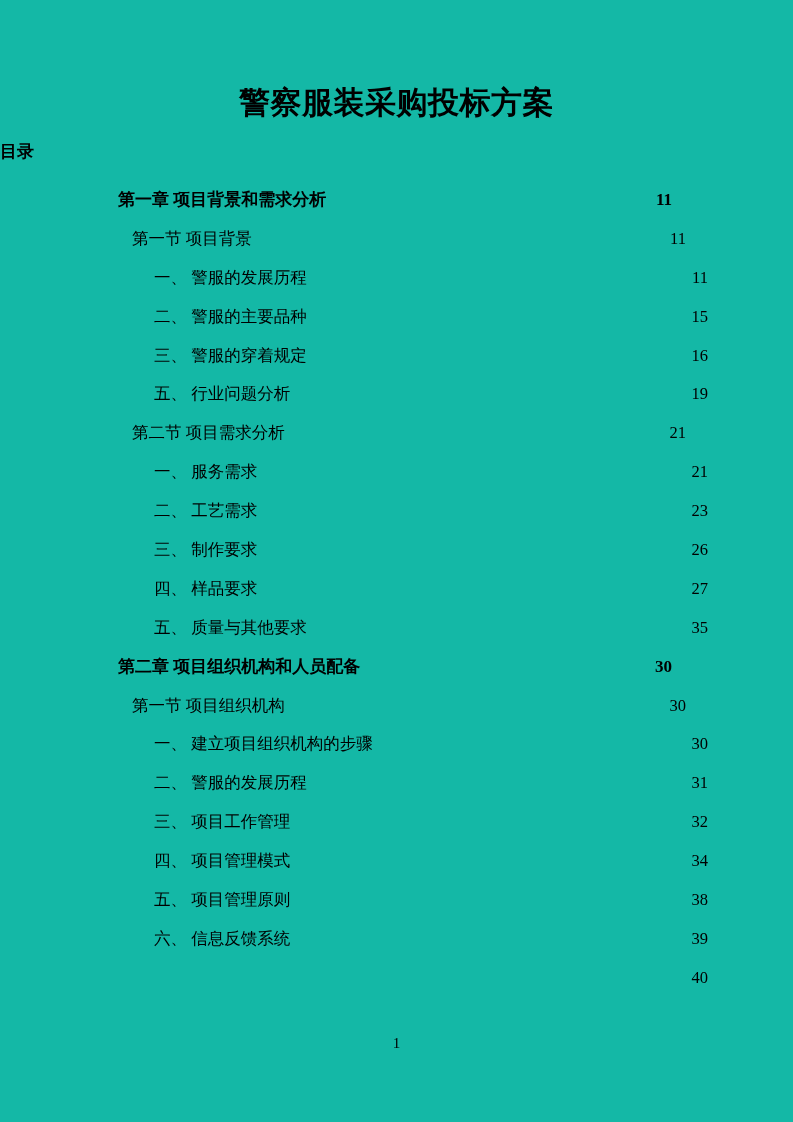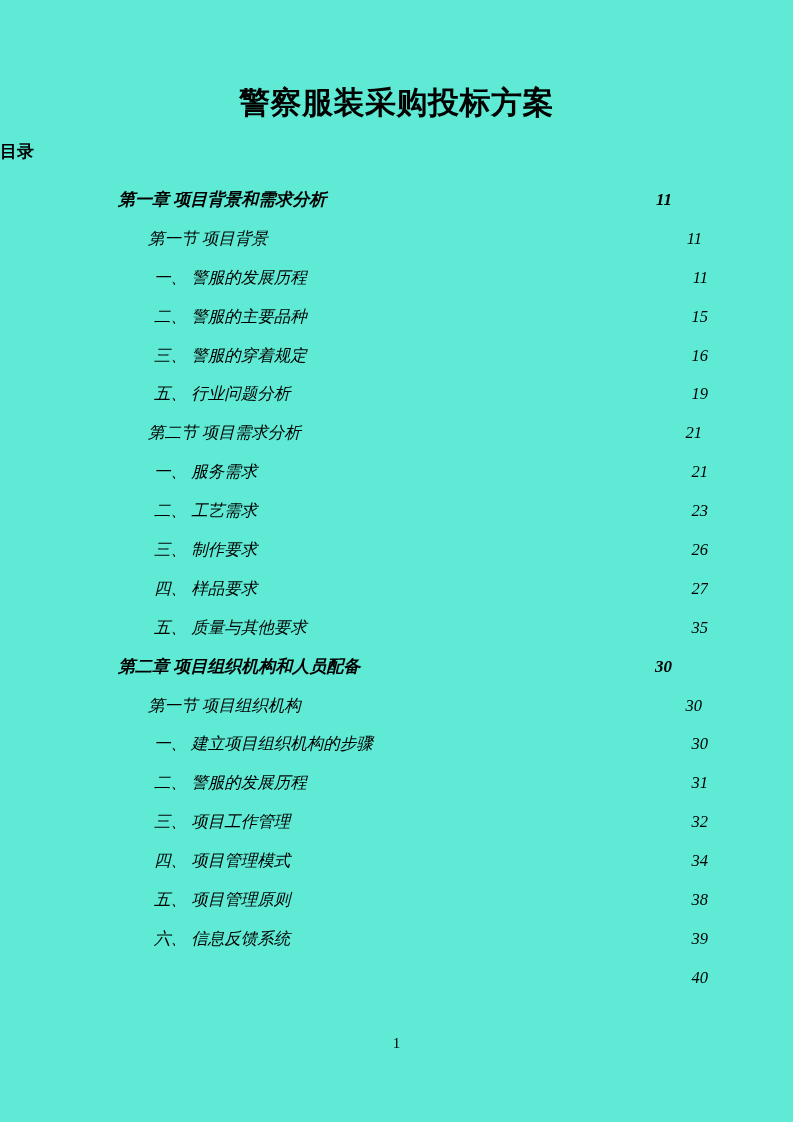--- a/index.html
+++ b/index.html
@@ -8,21 +8,21 @@
     background: #ffffff;
   }
   body {
     font-family: "Liberation Serif", "DejaVu Serif", serif;
     color: #000000;
   }
   .page {
     position: relative;
     width: 793px;
     height: 1122px;
-    background: #5eead4;
+    background: #14b8a6;
     overflow: hidden;
     box-sizing: border-box;
   }
 
   .doc-title {
     position: absolute;
     top: 84px;
     left: 0;
     width: 793px;
     text-align: center;
@@ -53,21 +53,20 @@
 
   .toc-row {
     display: flex;
     align-items: baseline;
     width: 100%;
     height: 38.9px;
     font-size: 16.5px;
     line-height: 38.9px;
     white-space: nowrap;
     overflow: hidden;
-    font-style: italic;
   }
 
   .toc-label {
     flex: 0 0 auto;
   }
 
   .toc-leader {
     flex: 1 1 auto;
     overflow: hidden;
     position: relative;
@@ -90,21 +89,21 @@
   
   .lvl-1 {
     font-weight: bold;
     margin-left: 0px;
     font-size: 17px;
   }
   .lvl-1 .toc-leader::after { letter-spacing: 1.6px; }
 
   
   .lvl-2 {
-    margin-left: 30px;
+    margin-left: 14px;
   }
 
   
   .lvl-3 {
     margin-left: 36px;
   }
 
   .gap-wide .toc-leader { margin-right: 6px; }
   .gap-none .toc-leader { margin-right: 0px; }
 

